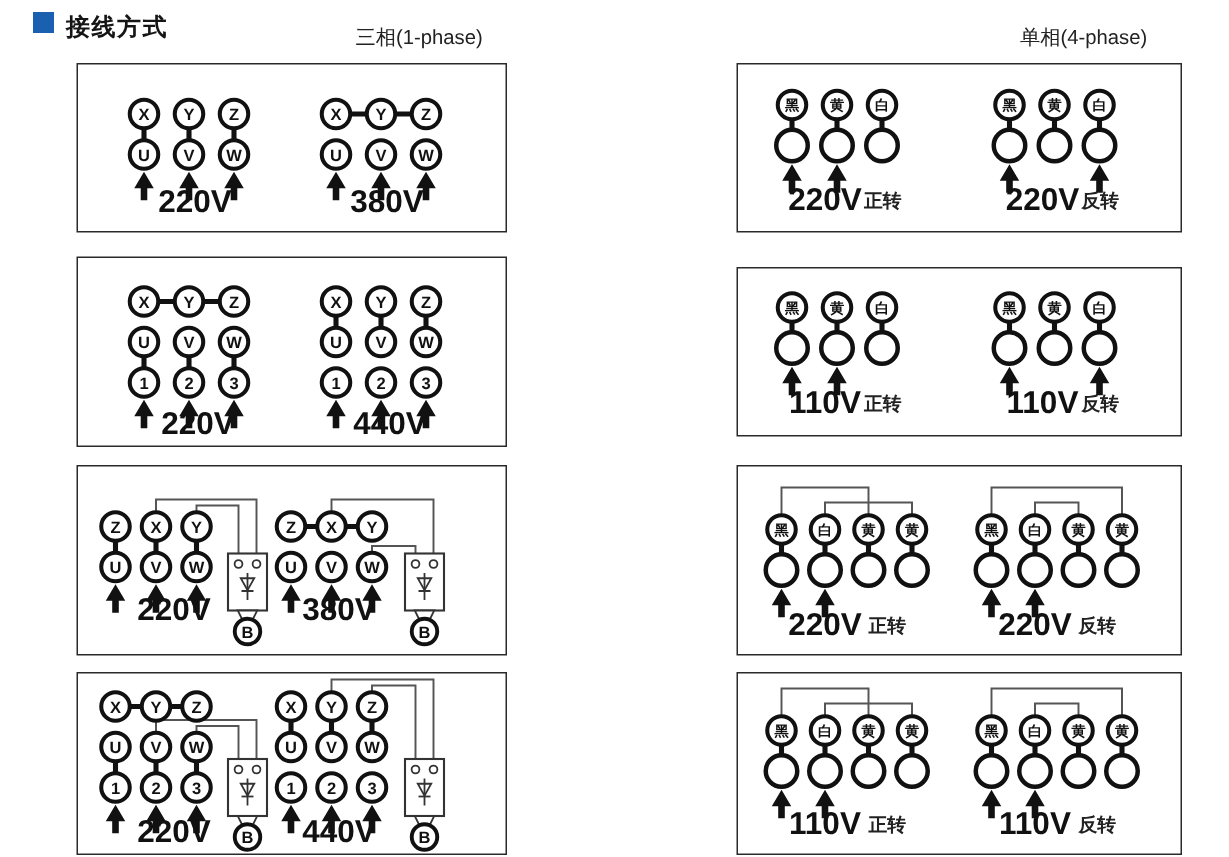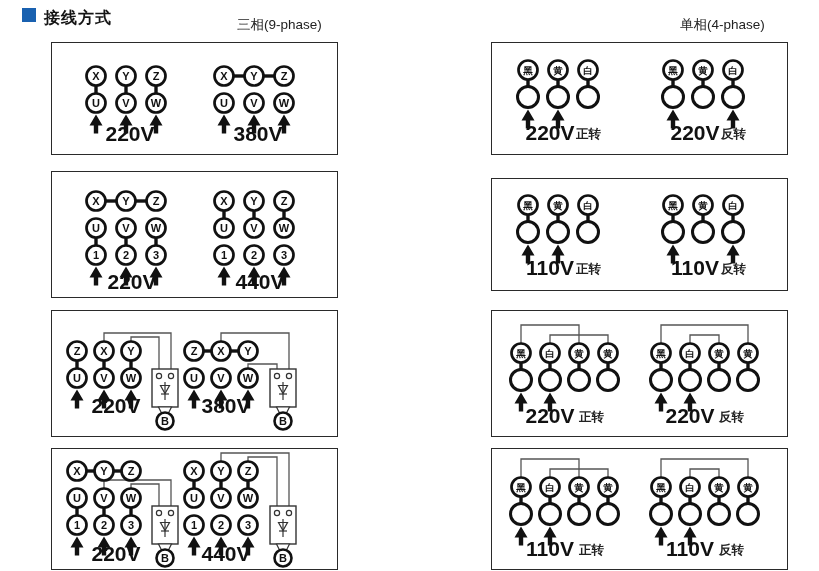--- a/index.html
+++ b/index.html
@@ -19,21 +19,21 @@
   text{font-family:"Liberation Sans","DejaVu Sans",sans-serif;}
 </style>
 </head>
 <body>
 
 <div id="canvas">
   <div class="header">
     <span class="sq" style="background: rgb(25, 97, 176);"></span>
     <span class="tzh">接线方式</span>
   </div>
-  <div class="phase phase-left">三相(9-phase)</div>
+  <div class="phase phase-left">三相(1-phase)</div>
   <div class="phase phase-right">单相(4-phase)</div>
 <div class="wbox" style="left: 51px; top: 42px; width: 287px; height: 113px;">
       <svg width="284" height="110" viewBox="0 0 284 110">
         <g>
           <line x1="44" y1="33" x2="44" y2="60" stroke="#111111" stroke-width="3.4"></line>
           <line x1="74" y1="33" x2="74" y2="60" stroke="#111111" stroke-width="3.4"></line>
           <line x1="104" y1="33" x2="104" y2="60" stroke="#111111" stroke-width="3.4"></line>
           <circle cx="44" cy="33" r="9.5" fill="#fff" stroke="#111111" stroke-width="2.7"></circle>
           <text x="44" y="37" text-anchor="middle" font-size="11" font-weight="bold" fill="#111111">X</text>
           <circle cx="74" cy="33" r="9.5" fill="#fff" stroke="#111111" stroke-width="2.7"></circle>

